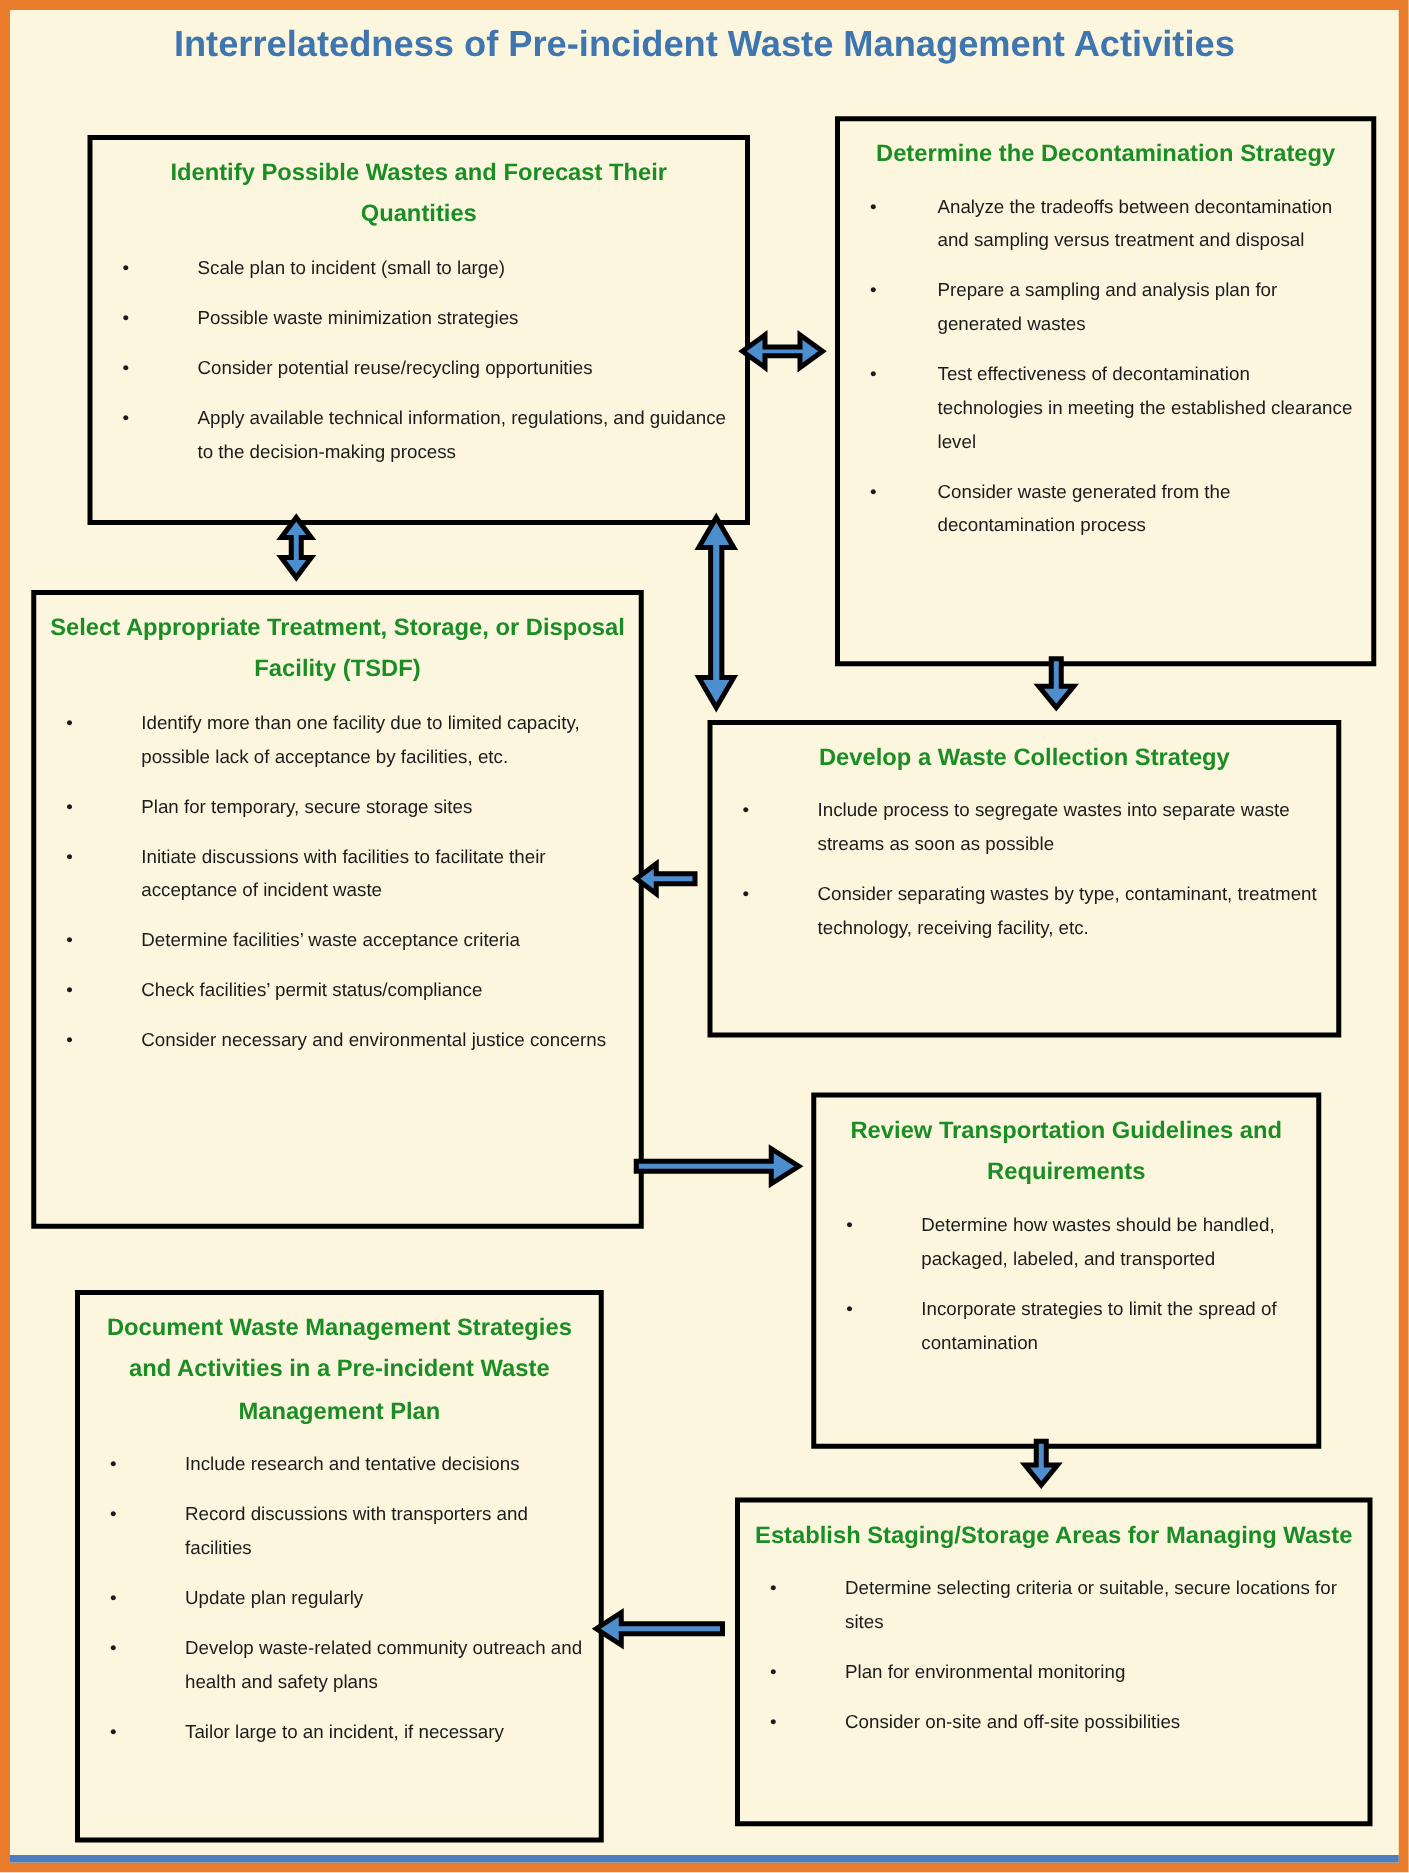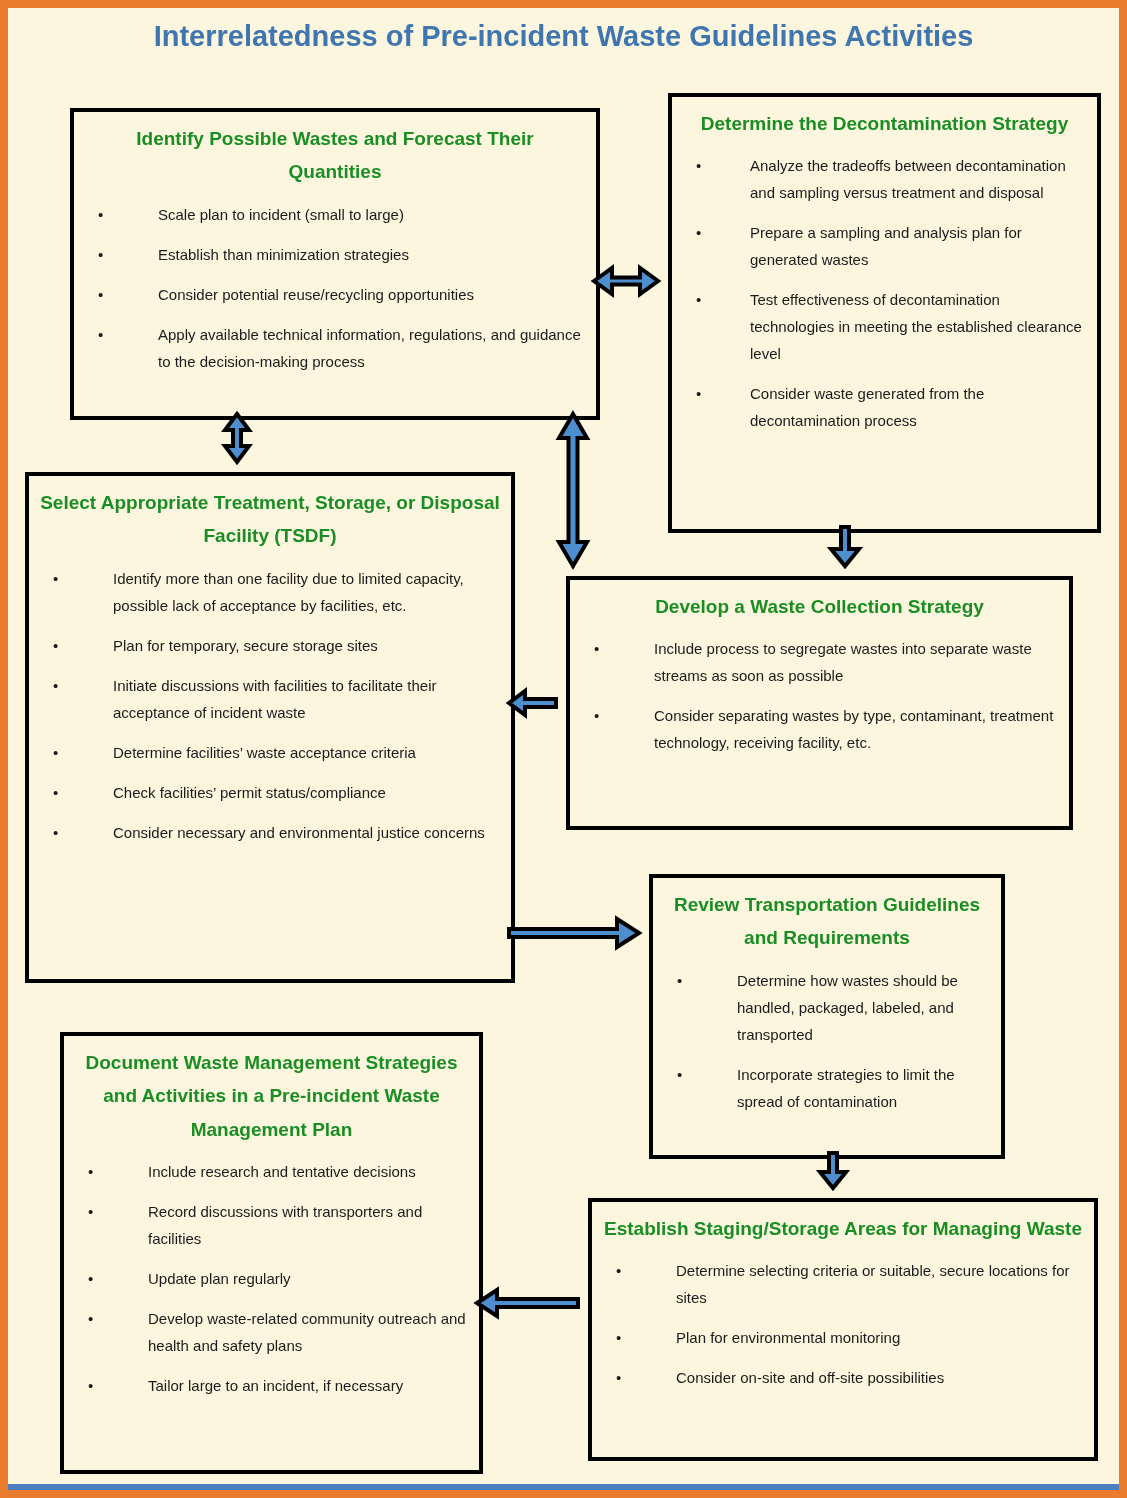--- a/index.html
+++ b/index.html
@@ -49,53 +49,53 @@
     font-size:15px;line-height:1.8;color:var(--ink);
   }
   .box li::before{content:"\2022";position:absolute;left:24px;top:0;color:var(--ink);}
   
   .box-identify   {left:62px;  top:100px; width:530px; min-height:312px;}
   .box-identify h2{padding:0 36px;}
   .box-decon      {left:660px; top:85px;  width:433px; min-height:440px;}
   .box-decon li   {padding-left:78px;}
   .box-tsdf       {left:17px;  top:464px; width:490px; min-height:511px;}
   .box-collection {left:558px; top:568px; width:507px; min-height:254px;}
-  .box-transport  {left:641px; top:866px; width:356px; min-height:285px;}
+  .box-transport  {left:641px; top:866px; width:408px; min-height:285px;}
   .box-document   {left:52px;  top:1024px;width:423px; min-height:442px;}
   .box-document h2{padding:0 16px;}
   .box-staging    {left:580px; top:1190px;width:510px; min-height:263px;}
   .box-staging h2 {padding:0 11px;}
   .bottom-bar{
     position:absolute;left:-8px;bottom:-8px;width:1127px;height:14px;
     background:var(--bar-blue);z-index:5;
   }
 </style>
 </head>
 <body>
 
 <div class="page">
 
-  <h1 class="page-title">Interrelatedness of Pre-incident Waste Guidelines Activities</h1>
+  <h1 class="page-title">Interrelatedness of Pre-incident Waste Management Activities</h1>
 
   <svg class="arrows" width="1127" height="1498" viewBox="0 0 1127 1498">
     <polygon points="594,281 612,268 612,277.5 640,277.5 640,268 658,281 640,294 640,284.5 612,284.5 612,294"></polygon>
     <polygon points="237,414 249,430 241,430 241,446 249,446 237,462 225,446 233,446 233,430 225,430"></polygon>
     <polygon points="573,414 587,438 577.5,438 577.5,542 587,542 573,566 559,542 568.5,542 568.5,438 559,438"></polygon>
     <polygon points="841,527 849,527 849,549 859,549 845,566 831,549 841,549"></polygon>
     <polygon points="556,699 556,707 525,707 525,715 509,703 525,691 525,699"></polygon>
     <polygon points="509,929 617,929 617,919 639,933 617,947 617,937 509,937"></polygon>
     <polygon points="829,1153 837,1153 837,1172 846,1172 833,1188 820,1172 829,1172"></polygon>
     <polygon points="578,1299 578,1307 497,1307 497,1316 477,1303 497,1290 497,1299"></polygon>
   </svg>
 
   <section class="box box-identify">
     <h2>Identify Possible Wastes and Forecast Their Quantities</h2>
     <ul>
         <li>Scale plan to incident (small to large)</li>
-        <li>Establish than minimization strategies</li>
+        <li>Possible waste minimization strategies</li>
         <li>Consider potential reuse/recycling opportunities</li>
         <li>Apply available technical information, regulations, and guidance to the decision-making process</li>
       </ul>
   </section>
 
   <section class="box box-decon">
     <h2>Determine the Decontamination Strategy</h2>
     <ul>
         <li>Analyze the tradeoffs between decontamination and sampling versus treatment and disposal</li>
         <li>Prepare a sampling and analysis plan for generated wastes</li>

